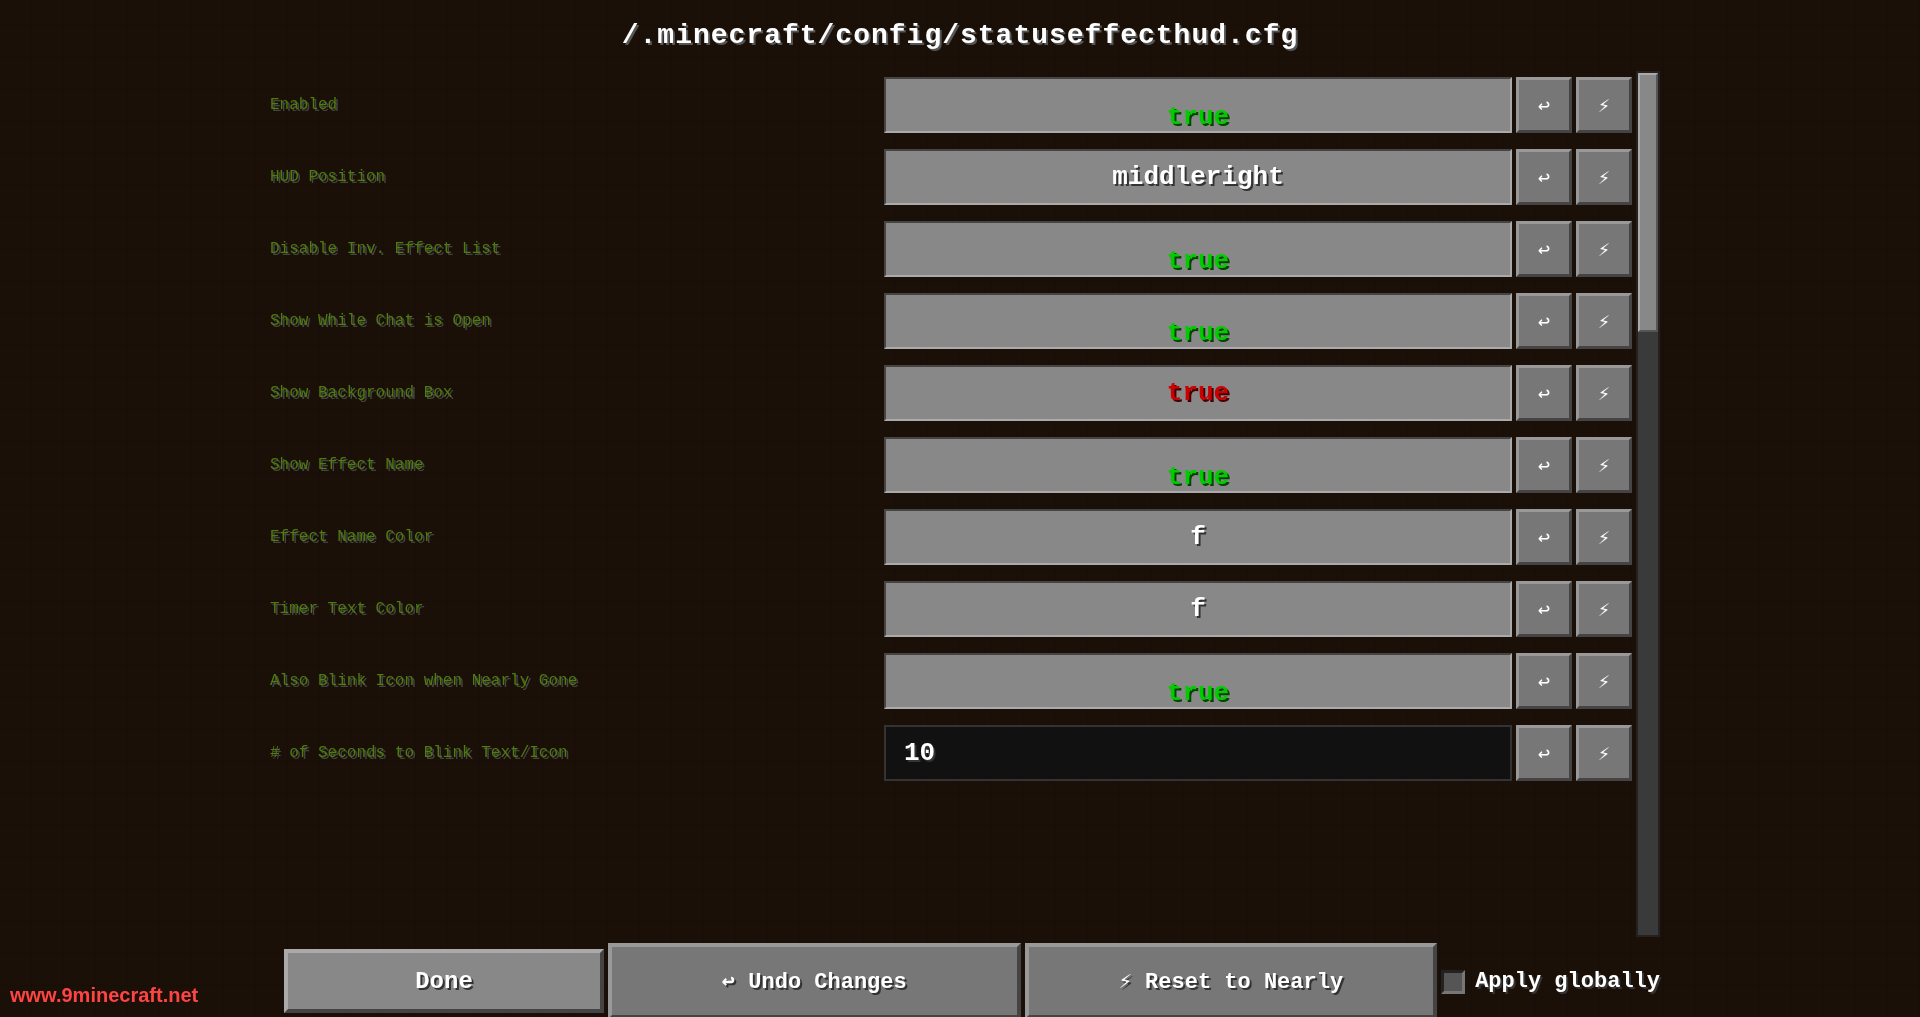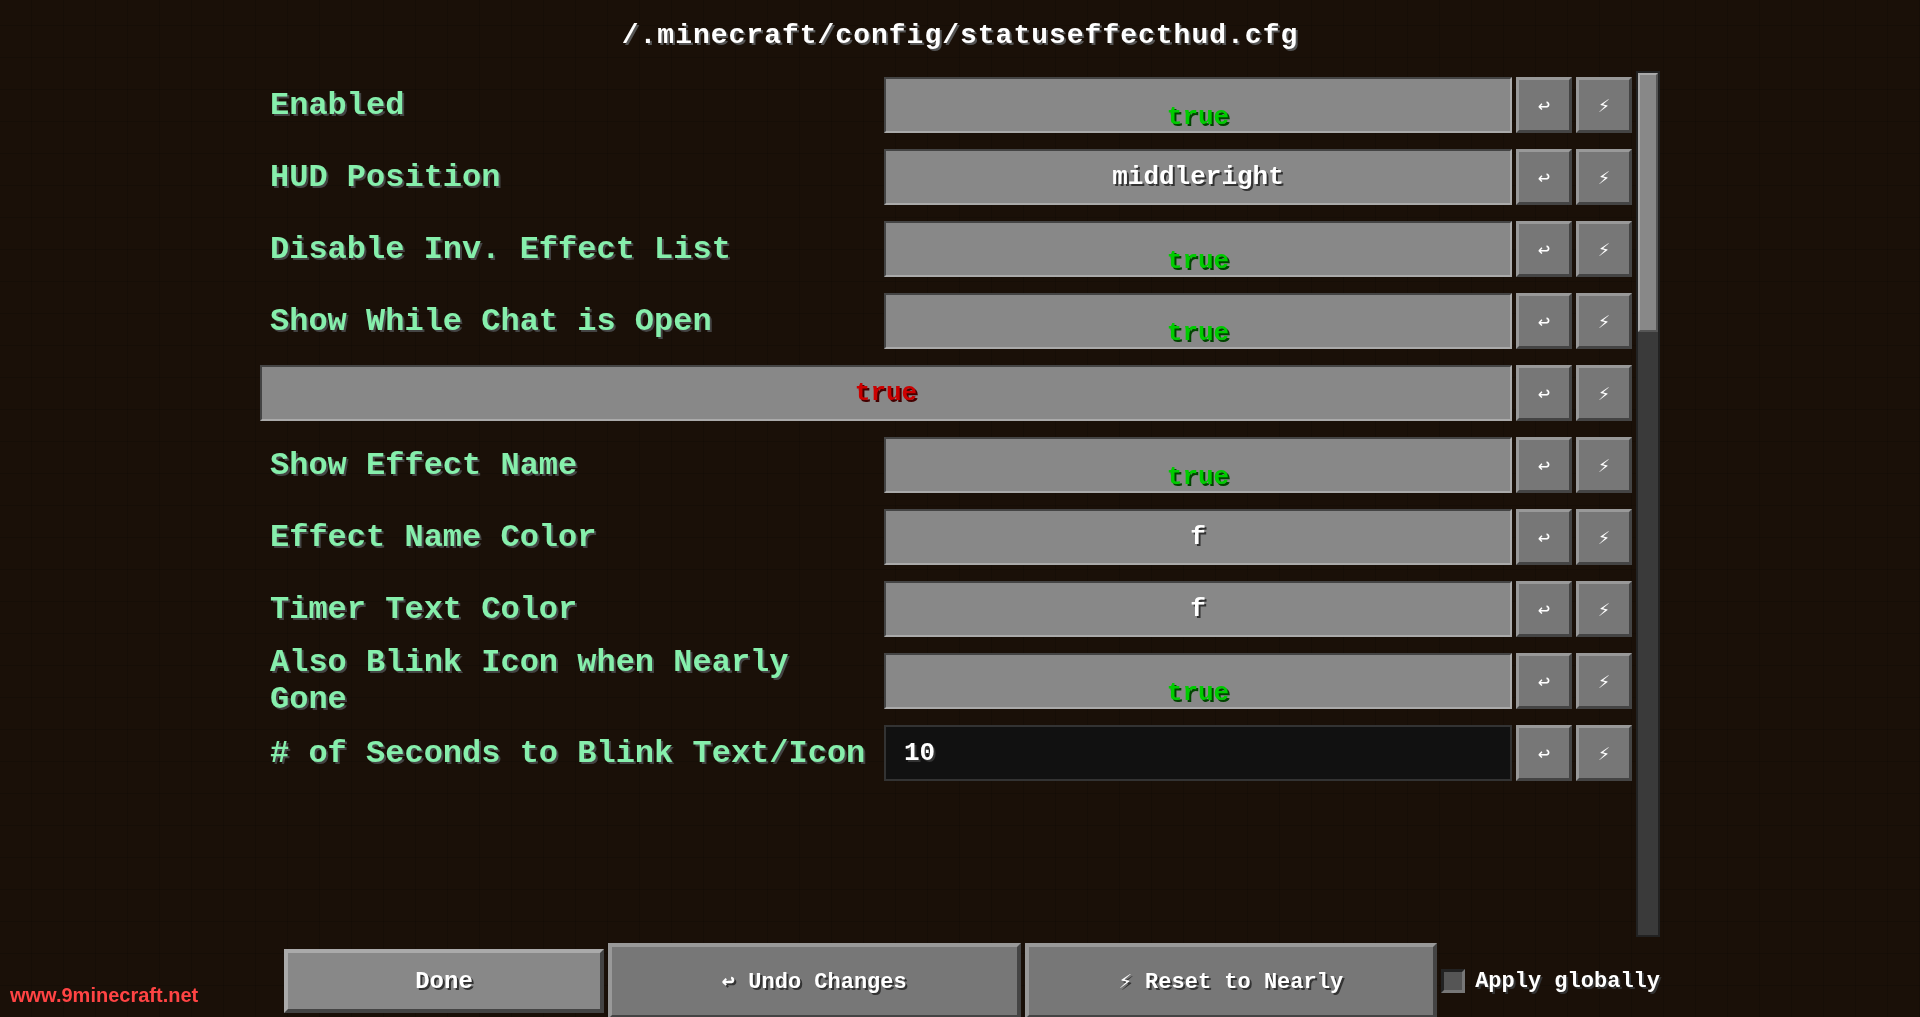--- a/index.html
+++ b/index.html
@@ -48,24 +48,24 @@
 
     .config-row {
       display: flex;
       align-items: center;
       height: 68px;
       gap: 4px;
     }
 
     .config-label {
       flex: 0 0 620px;
-      color: #86efac;
-      font-size: 32px;
-      font-family: 'Courier New', monospace;
-      font-weight: bold;
+      color: #4d7c0f;
+      font-size: 16px;
+      font-family: 'Courier New', monospace;
+      font-weight: normal;
       text-shadow: 2px 2px #444;
       padding-left: 10px;
     }
 
     .config-value {
       flex: 1;
       height: 56px;
       background-color: #888888;
       border: 2px solid #555;
       border-top-color: #444;
@@ -170,21 +170,21 @@
       font-size: 22px;
       font-family: 'Courier New', monospace;
       font-weight: bold;
       cursor: pointer;
       text-shadow: 2px 2px #333;
       gap: 8px;
     }
 
     .apply-globally {
       display: flex;
-      align-items: center;
+      align-items: flex-end;
       gap: 10px;
       color: #ffffff;
       font-size: 22px;
       font-family: 'Courier New', monospace;
       font-weight: bold;
       text-shadow: 2px 2px #333;
       cursor: pointer;
     }
 
     .checkbox {
@@ -277,20 +277,21 @@
       </div>
       <div class="config-row">
         <div class="config-label">Show While Chat is Open</div>
         <div class="config-value ">
           <span class="value-true">true</span>
         </div>
         <div class="btn-small">↩</div>
         <div class="btn-small">⚡</div>
       </div>
       <div class="config-row">
+        <div class="config-label">Show Background Box</div>
         <div class="config-value ">
           <span class="value-false">true</span>
         </div>
         <div class="btn-small">↩</div>
         <div class="btn-small">⚡</div>
       </div>
       <div class="config-row">
         <div class="config-label">Show Effect Name</div>
         <div class="config-value ">
           <span class="value-true">true</span>

